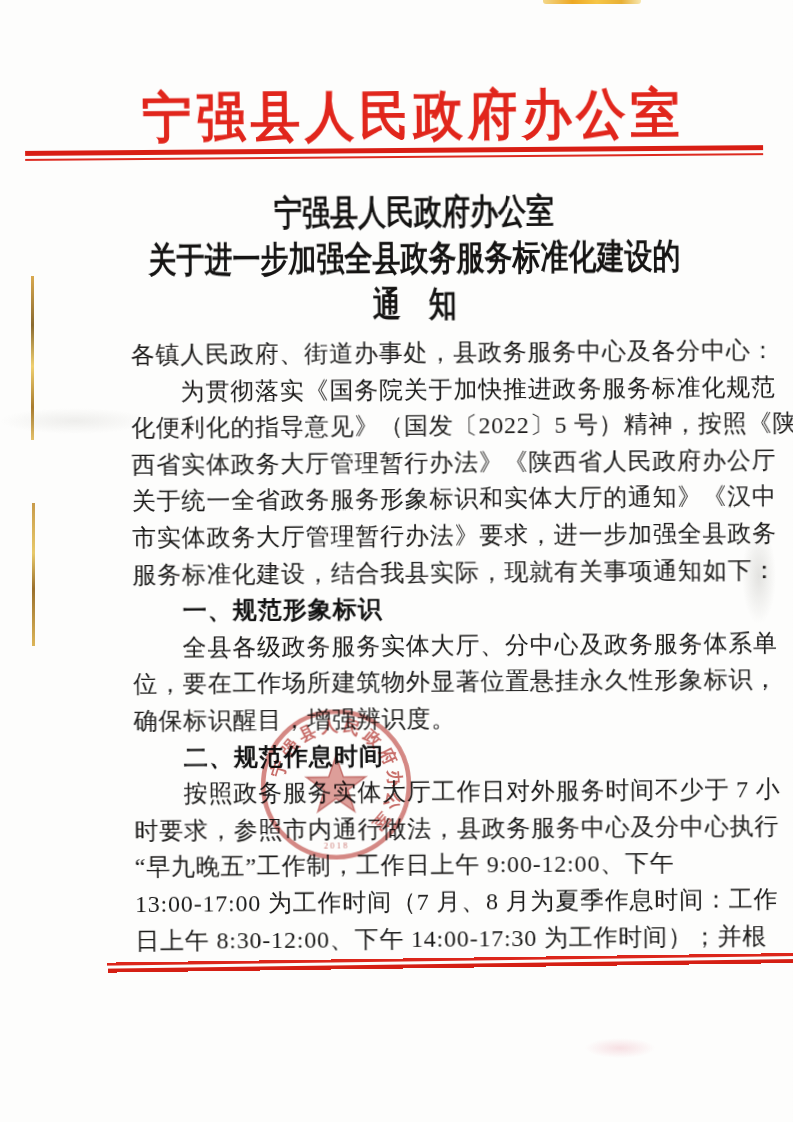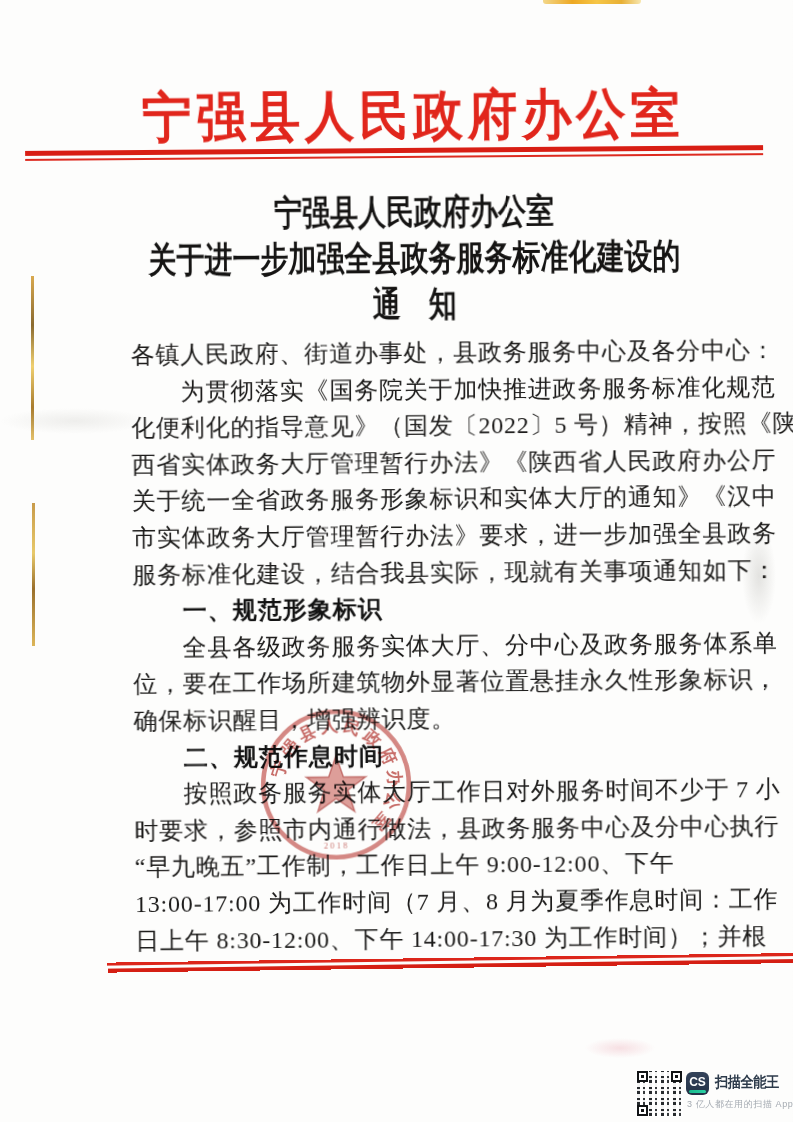--- a/index.html
+++ b/index.html
@@ -144,28 +144,14 @@
   </div>
 
   <div class="edge-strip-top"></div>
   <div class="edge-strip-left1"></div>
   <div class="edge-strip-left2"></div>
   <div class="shadow-right"></div>
   <div class="smudge1"></div>
   <div class="smudge2"></div>
   <div class="smudge3"></div>
 
-  <div class="watermark">
-    <div class="qr">
-      <div class="mods"></div>
-      <div class="finder f-tl"></div>
-      <div class="finder f-tr"></div>
-      <div class="finder f-bl"></div>
-    </div>
-    <div class="cs-logo">
-      <span>CS</span>
-      <i></i>
-    </div>
-    <div class="cs-name">扫描全能王</div>
-    <div class="cs-tagline">3 亿人都在用的扫描 App</div>
-  </div>
 
 </div>
 
 </body></html>

